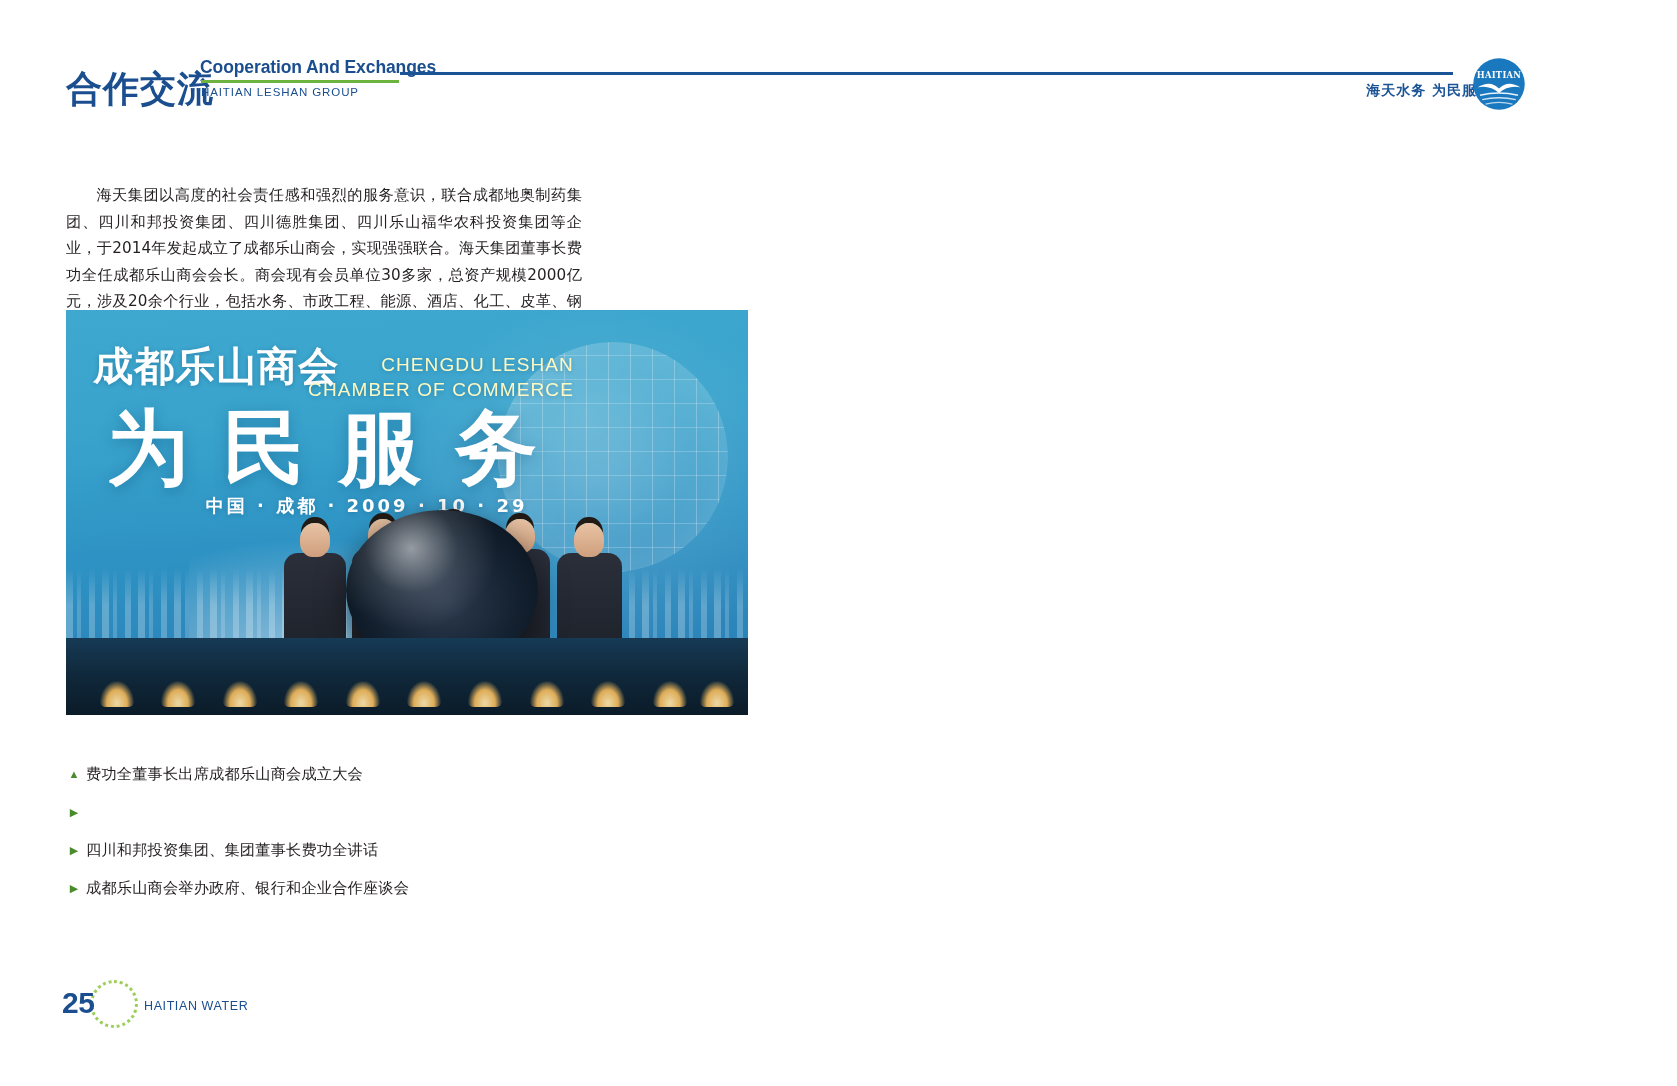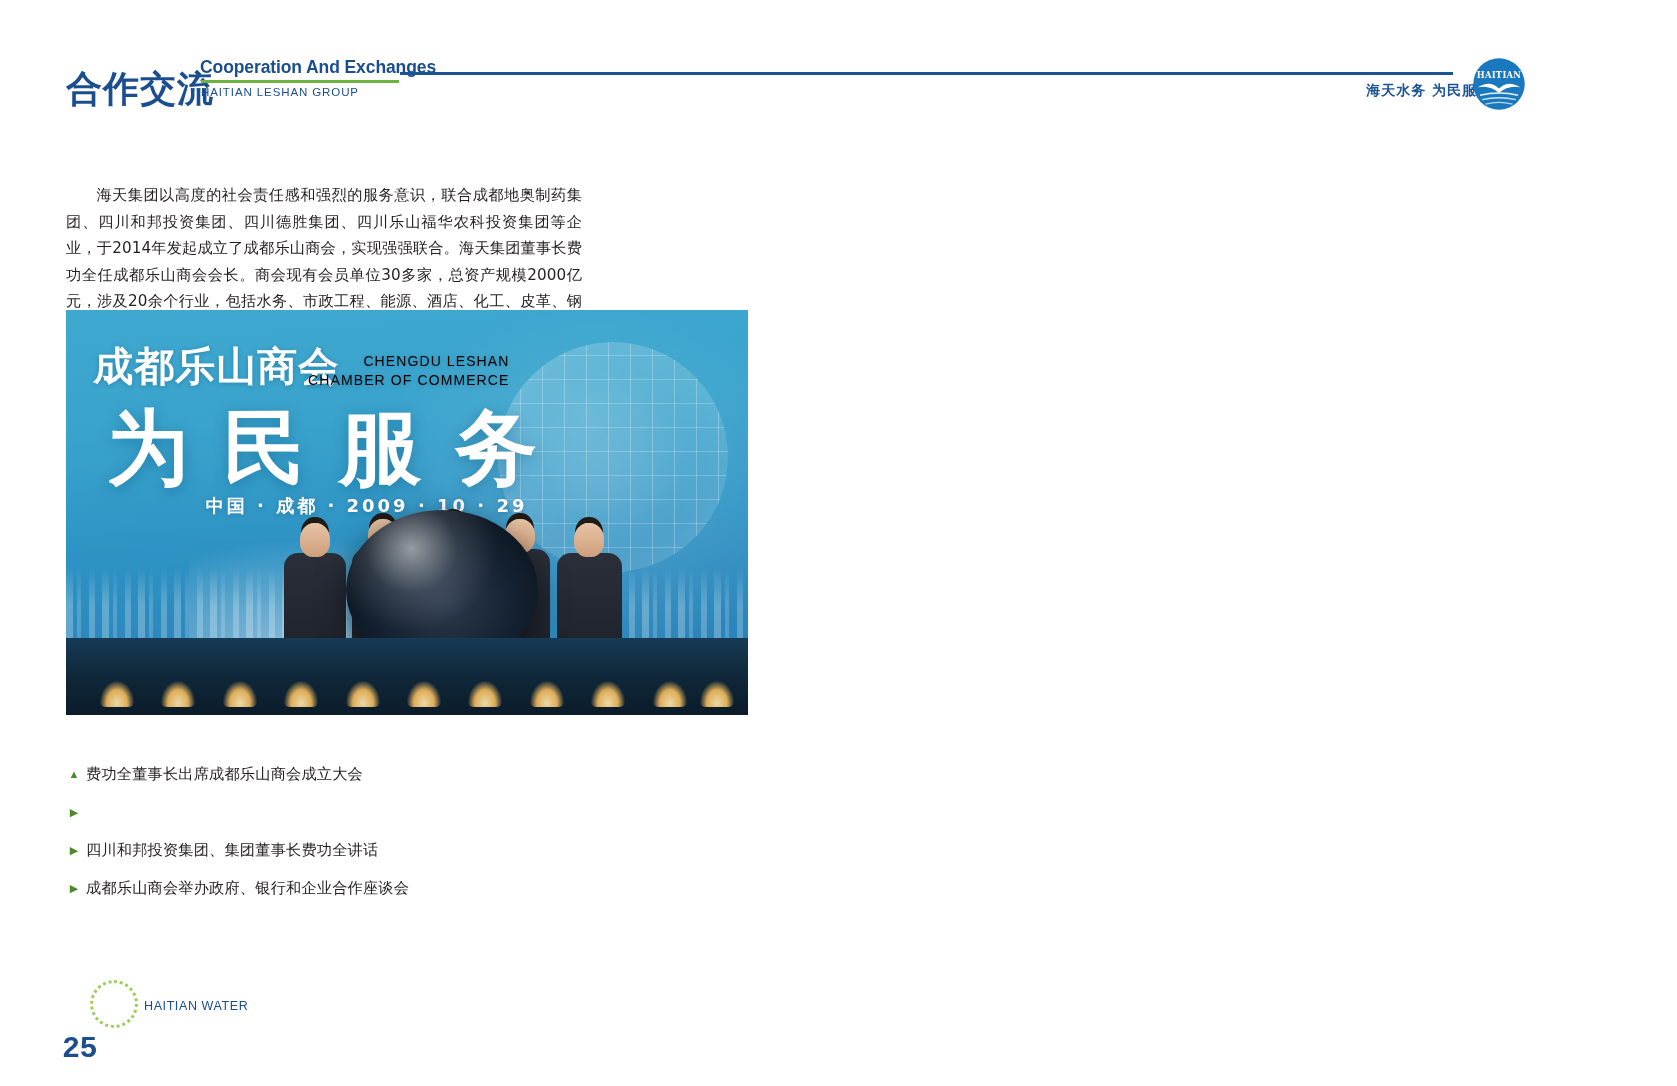--- a/index.html
+++ b/index.html
@@ -90,21 +90,21 @@
   .banner-cn {
     position:absolute; left:4%; top:9%;
     font-family:"DejaVu Sans","Liberation Sans",sans-serif;
     font-weight:bold; font-size:40px; color:#fff;
     letter-spacing:1px; line-height:1;
     text-shadow:0 1px 5px rgba(0,60,100,.30);
     white-space:nowrap;
   }
   .banner-en {
     position:absolute; left:35.5%; top:10.4%;
-    font-size:14px; color:#000000; line-height:1.32;
+    font-size:19px; color:#fef9c3; line-height:1.32;
     letter-spacing:1.1px; white-space:nowrap;
     text-shadow:0 1px 4px rgba(0,60,100,.28);
   }
   .banner-big {
     position:absolute; left:6%; top:24%;
     font-family:"DejaVu Sans","Liberation Sans",sans-serif;
     font-weight:bold; font-size:82px; color:#fff;
     letter-spacing:34px; line-height:1;
     text-shadow:0 3px 14px rgba(0,70,110,.34);
     white-space:nowrap;
@@ -178,24 +178,23 @@
   .cap-text {
     font-family:"DejaVu Sans","Liberation Sans",sans-serif;
     font-size:15.2px; color:#231f20; letter-spacing:.2px;
     white-space:nowrap;
   }
 
   
   .footer-l { position:absolute; left:62px; top:980px; width:250px; height:52px; }
   .fnum {
     position:absolute; left:0; top:6px;
-    font-family:Liberation Mono, monospace;
+    font-family:Liberation Sans, sans-serif;
     font-size:30px; font-weight:bold; color:#1a4e8f;
     letter-spacing:-0.5px;
-    margin-top:46px;
   }
   .fcircle {
     position:absolute; left:28px; top:0;
     width:48px; height:48px; border-radius:50%;
     border:3px dotted #8dc63f; opacity:.85;
   }
   .fbrand {
     position:absolute; left:82px; top:19px;
     font-size:12.5px; color:#1a4e8f; letter-spacing:.6px;
     white-space:nowrap;

